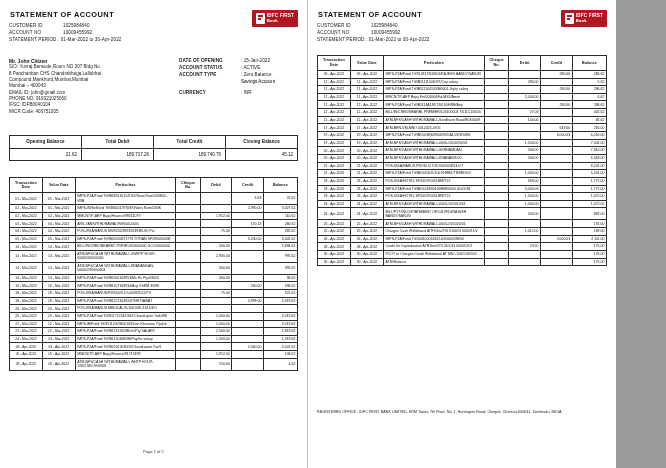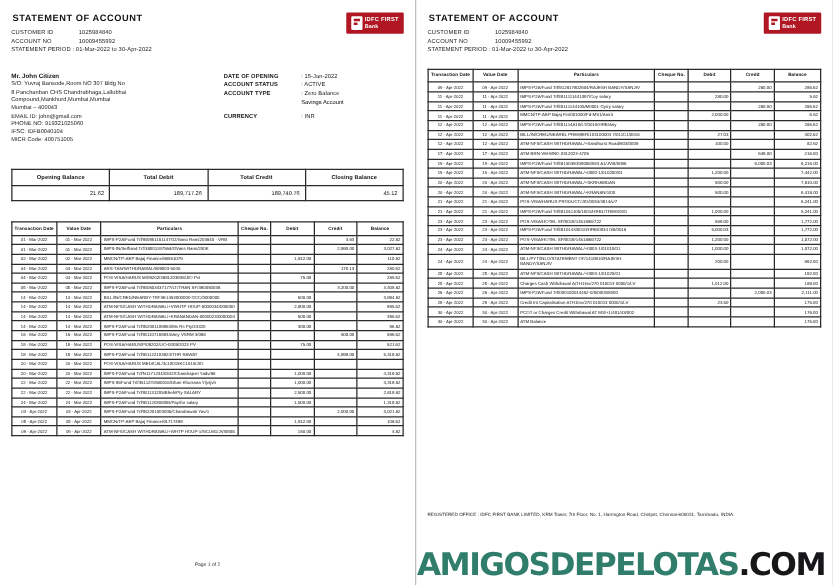--- a/index.html
+++ b/index.html
@@ -6,21 +6,21 @@
   body{
     width:666px;height:468px;
     background:#9a9a9a;
     font-family:"Liberation Sans",sans-serif;
     overflow:hidden;
   }
   .spread{display:flex;width:666px;height:468px;}
   .page{
     position:relative;
     background:#ffffff;
-    width:333px;height:468px;
+    width:308px;height:468px;
     box-sizing:border-box;
     padding:8px 9px 0 9px;
   }
   .page.left{border-right:1px solid #bdbdbd;}
   
   .doc-title{
     font-size:7.4px;font-weight:bold;letter-spacing:.45px;
     color:#111;margin:2px 0 4px 1px;
   }
   .hdr-row{display:flex;font-size:4.6px;color:#1a1a1a;line-height:1.5;}
@@ -684,18 +684,15 @@
             <td class="num"></td>
             <td class="num"></td>
             <td class="num"></td>
             <td class="num">175.00</td>
           </tr>
         </tbody>
     </table>
 
     <div class="reg">REGISTERED OFFICE : IDFC FIRST BANK LIMITED, KRM Tower, 7th Floor, No. 1, Harrington Road, Chetpet, Chennai-600031, Tamilnadu, INDIA.</div>
 
-    <div class="wm">
-      <span class="a">AMIGOSDEPELOTAS</span><span class="b">.COM</span>
-    </div>
   </div>
 
 </div>
 
 </body></html>

